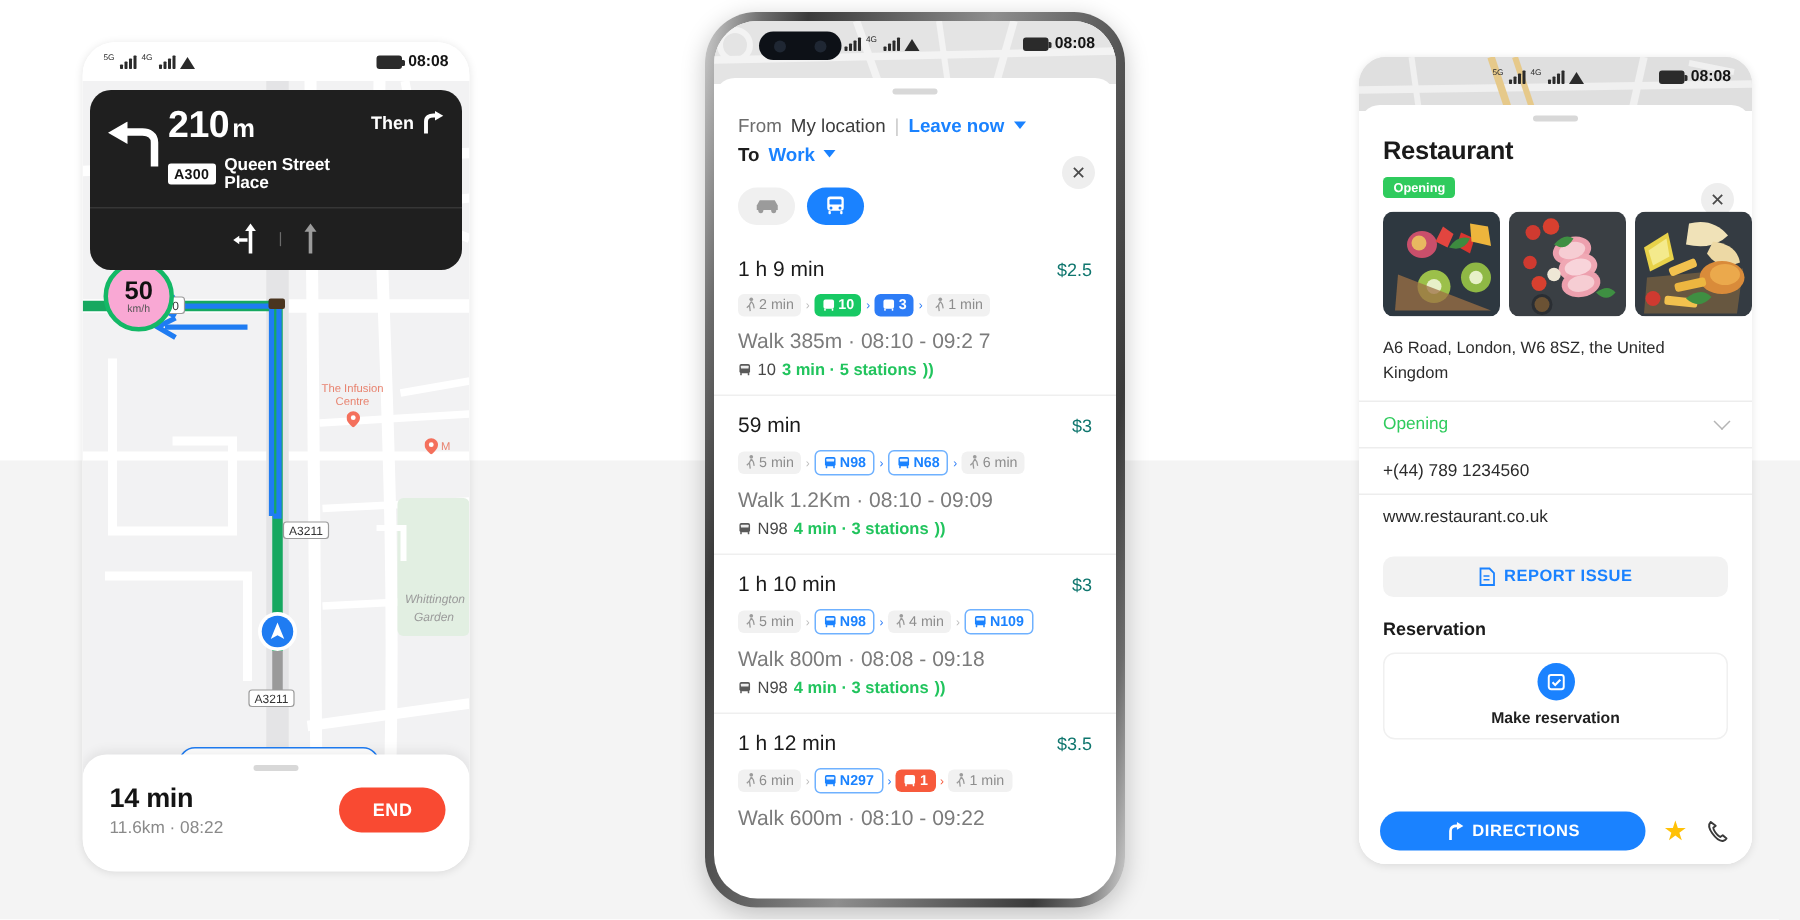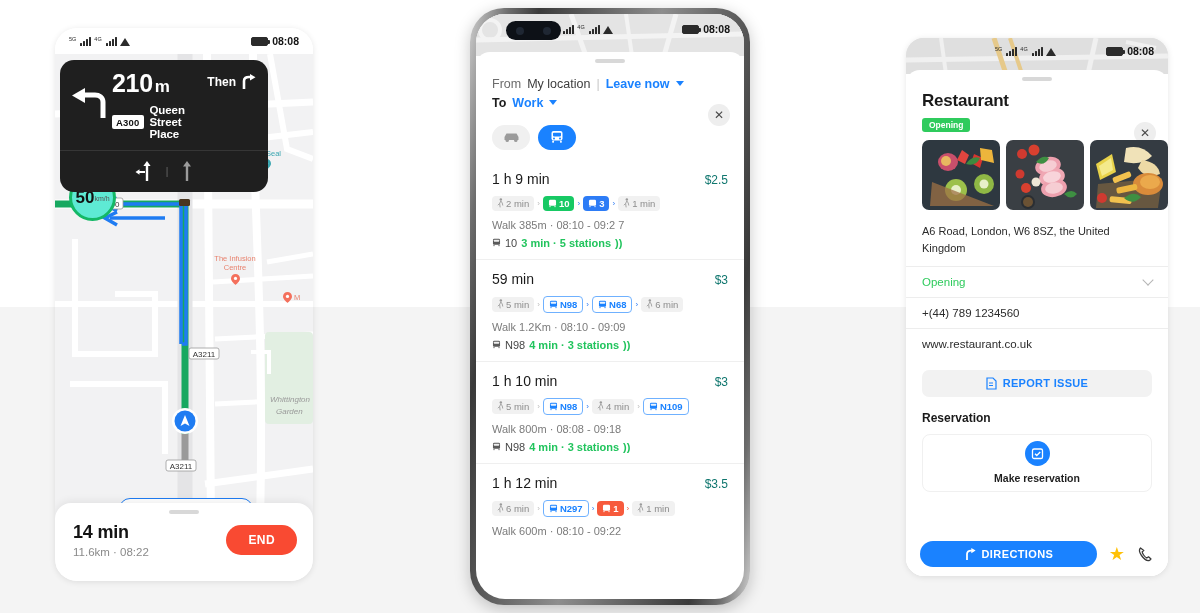--- a/index.html
+++ b/index.html
@@ -36,40 +36,40 @@
   .sig-g { font-size:5.5px; color:#2b2b2b; margin-right:1px; align-self:flex-start; line-height:1;}
   .wifi { width:11px; height:9px; position:relative; }
   .wifi::before{content:"";position:absolute;left:0;bottom:0;width:0;height:0;
     border-left:5.5px solid transparent;border-right:5.5px solid transparent;border-bottom:8px solid #2b2b2b;}
   .batt { width:17px; height:9px; border:1.2px solid #2b2b2b; border-radius:2px; position:relative; background:#2b2b2b;}
   .batt::after{content:"";position:absolute;right:-3px;top:2.5px;width:2px;height:4px;background:#2b2b2b;border-radius:0 1px 1px 0;}
 
   .p1-map { position:absolute; left:0; top:26px; width:100%; height:470px; background:#f2f2f3; overflow:hidden; }
 
   .nav-card {
-    position:absolute; left:5px; top:32px; width:208px; z-index:5;
+    position:absolute; left:5px; top:32px; width:248px; z-index:5;
     background:#1f1f1f; border-radius:14px; color:#fff; overflow:hidden;
   }
   .nav-main { display:flex; align-items:center; padding:11px 12px 10px 10px; }
   .nav-arrow { width:40px; flex:0 0 40px; }
   .nav-mid { flex:1; margin-left:2px; }
   .nav-dist { font-size:25px; font-weight:700; letter-spacing:-.3px; line-height:1; }
   .nav-dist small { font-size:17px; font-weight:700; margin-left:2px; }
   .nav-road { display:flex; align-items:center; gap:6px; margin-top:8px; }
   .shield { background:#fff; color:#111; font-size:9.5px; font-weight:700; padding:1.5px 4px; border-radius:2px; letter-spacing:.2px;}
   .road-name { font-size:11.5px; font-weight:700; letter-spacing:-.1px;}
   .nav-then { display:flex; align-items:center; gap:5px; align-self:flex-start; margin-top:3px;}
   .then-txt { font-size:12px; font-weight:700; }
   .nav-lanes { border-top:1px solid #363636; display:flex; align-items:center; justify-content:center; gap:12px; padding:9px 0 10px; }
 
   .speed {
     position:absolute; left:14px; top:120px; z-index:4;
     width:47px; height:47px; border-radius:50%;
-    background:#5eead4; border:3px solid #14b866;
-    display:flex; flex-direction:row; align-items:center; justify-content:center;
+    background:#f9a8d4; border:3px solid #14b866;
+    display:flex; flex-direction:column; align-items:center; justify-content:center;
   }
   .speed-v { font-size:17px; font-weight:600; color:#111; line-height:1; }
   .speed-u { font-size:7px; color:#555; margin-top:1px; }
 
   .street-pill {
     position:absolute; left:64px; top:444px; z-index:4;
     background:#fff; border:1.6px solid #1f7cf2; border-radius:12px;
     padding:4px 11px; font-size:11.5px; color:#1d1d1d; white-space:nowrap;
   }
   .route-btn {
@@ -141,21 +141,21 @@
   .r-chips { display:flex; align-items:center; gap:3px; margin-top:9px; flex-wrap:nowrap; }
   .chip { display:inline-flex; align-items:center; gap:2px; font-size:9.5px; border-radius:4px; padding:2px 5px; white-space:nowrap; }
   .chip.walk { background:#f1f1f1; color:#8d8d8d; }
   .chip.bus-g { background:#17c964; color:#fff; font-weight:700; }
   .chip.bus-b { background:#2d7cf6; color:#fff; font-weight:700; }
   .chip.bus-o { background:#f75a3c; color:#fff; font-weight:700; }
   .chip.bus-out { background:#fff; color:#1a82ff; font-weight:700; border:1px solid #6fb1ff; }
   .arr { color:#2d7cf6; font-size:8px; }
   .arr.g { color:#bdbdbd; }
   .arr.o { color:#f75a3c; }
-  .r-walk { font-size:11px; color:#7b7b7b; margin-top:8px; }
+  .r-walk { font-size:14px; color:#7b7b7b; margin-top:8px; }
   .r-live { font-size:11px; margin-top:6px; display:flex; align-items:center; gap:4px; }
   .r-live .ln { color:#474747; }
   .r-live .gr { color:#21c45d; font-weight:600; }
 
   
   #phone3 {
     left:906px; top:38px; width:262px; height:538px;
     background:#fff; border-radius:18px; overflow:hidden;
     box-shadow:0 1px 6px rgba(0,0,0,.10);
   }

